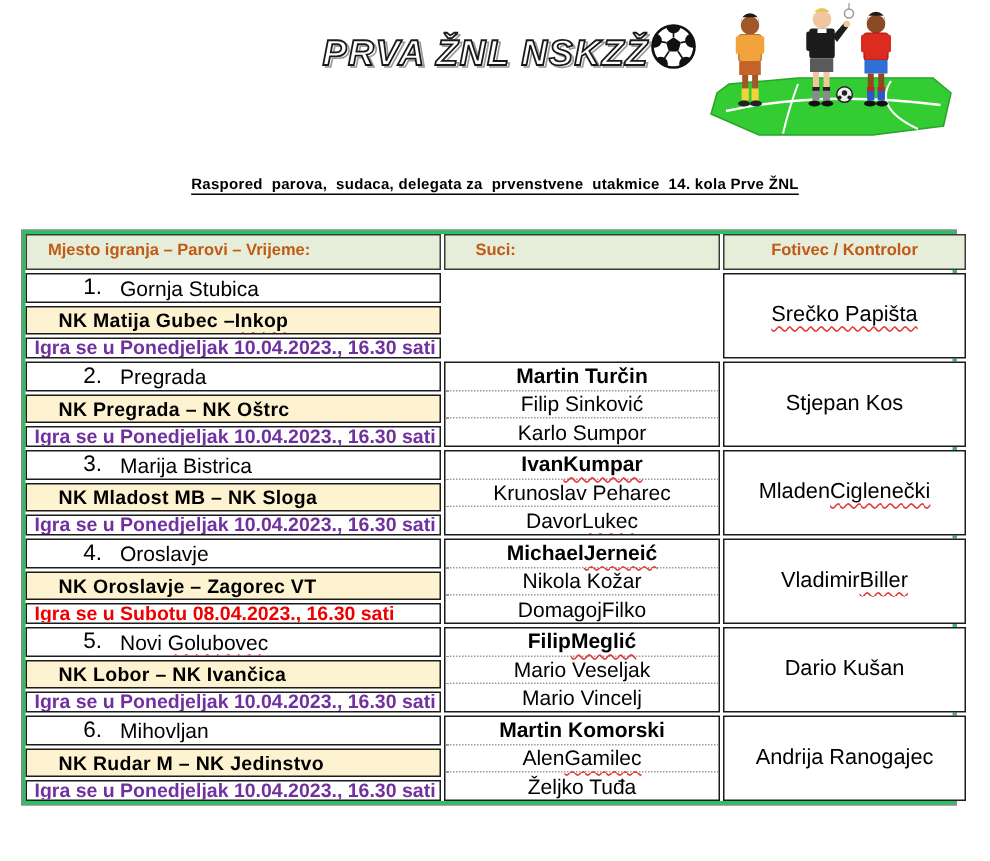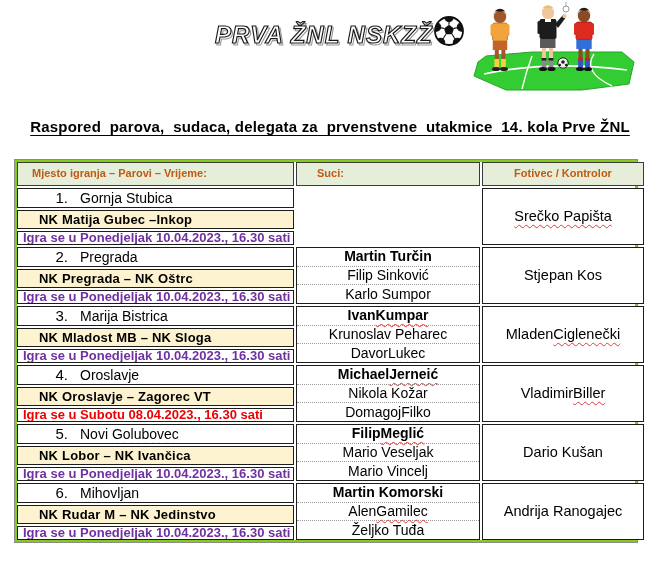--- a/index.html
+++ b/index.html
@@ -11,25 +11,25 @@
     font-family:"Liberation Sans","DejaVu Sans",sans-serif;color:#000}
   .page{position:relative;width:660px;height:574px;background:#fff}
 
   
   .masthead{position:relative;height:100px}
   .logo-svg{position:absolute;left:210px;top:14px}
   .ball-svg{position:absolute;left:433px;top:15px}
   .clip-svg{position:absolute;left:462px;top:2px}
 
   
-  .doc-title{margin-top:18px;text-align:center;font-size:15px;font-weight:bold;
+  .doc-title{margin-top:18px;text-align:center;font-size:10px;font-weight:bold;
     white-space:pre;text-decoration:underline;text-underline-offset:3px;letter-spacing:.2px}
 
   
-  .tbl-frame{margin:24px 12px 0 14px;border:1px solid #8b8b8b;padding:2px;background:#84cc16;width:624px}
+  .tbl-frame{margin:24px 12px 0 14px;border:1px solid #8b8b8b;padding:2px;background:#22c55e;width:624px}
   .tbl{display:grid;grid-template-columns:277px 184px 162px;
        grid-template-rows:24px repeat(6,20px 19px 14px);gap:2px;background:#fff}
   .cell{background:#fff;border:1px solid var(--cellbd);display:flex;align-items:center;overflow:hidden;line-height:1.05}
   .hdr{background:var(--hdrbg);color:var(--hdrtx);font-weight:bold;font-size:11px;border-color:#3a3a3a}
   .hdr.c1{padding-left:14px}
   .hdr.c2{padding-left:20px}
   .hdr.c3{justify-content:center}
   .venue{font-size:14px;padding-left:30px}
   .venue .num{display:inline-block;min-width:20px;text-align:right;margin-right:12px;font-size:15px}
   .team{background:var(--teambg);font-weight:bold;font-size:13px;padding-left:21px;letter-spacing:.2px}

